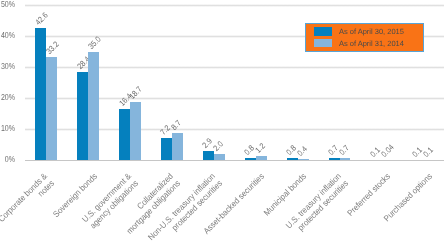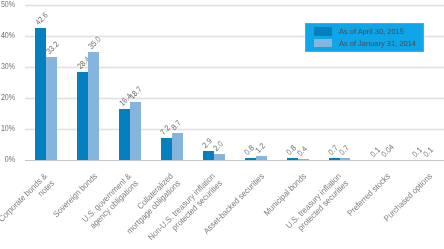--- a/index.html
+++ b/index.html
@@ -13,21 +13,21 @@
   .axisline{position:absolute;height:1.6px;left:24.8px;width:419.2px;top:159.5px;background:#c6c6c6;}
   .ytick{position:absolute;left:-5px;width:20px;font-size:8.6px;color:#6f6f6f;text-align:right;
          line-height:9px;transform:scaleX(0.82);transform-origin:100% 50%;}
   .bar{position:absolute;}
   .dlabel{position:absolute;font-size:8.1px;color:#6a6a6a;transform-origin:0 100%;
           transform:rotate(-45deg) scaleX(0.89);white-space:nowrap;line-height:8.1px;height:8.1px;}
   .xlab{position:absolute;top:170.7px;width:200px;font-size:8.6px;color:#7d7d7d;
         transform-origin:100% 0;transform:rotate(-45deg) scaleX(0.9);
         white-space:nowrap;text-align:right;line-height:10.2px;}
   #legend{position:absolute;left:305.4px;top:22.5px;width:118.4px;height:29px;
-          border:1px solid #57a4d6;background:#0ea5e9;box-sizing:border-box;}
+          border:1px solid #57a4d6;background:#f97316;box-sizing:border-box;}
   .swatch{position:absolute;left:7.6px;width:18px;height:8.2px;}
   .lgtext{position:absolute;left:32.5px;font-size:7.5px;color:#4a4a4a;white-space:nowrap;line-height:9px;}
 </style>
 </head>
 <body>
 
 <div id="chart">
 
   <div class="gridline" style="top:127.5px"></div>
   <div class="gridline" style="top:96.5px"></div>
@@ -93,15 +93,15 @@
   <div class="xlab" style="left:59.19px;height:10.2px"><span>Asset-backed securities</span></div>
   <div class="xlab" style="left:101.09px;height:10.2px"><span>Municipal bonds</span></div>
   <div class="xlab" style="left:135.78px;height:20.4px"><span>U.S. treasury inflation</span><br><span>protected securities</span></div>
   <div class="xlab" style="left:184.89px;height:10.2px"><span>Preferred stocks</span></div>
   <div class="xlab" style="left:226.79px;height:10.2px"><span>Purchased options</span></div>
 
   <div id="legend">
     <div class="swatch" style="top:3.9px;background:#0580be"></div>
     <div class="lgtext" style="top:3.3px">As of April 30, 2015</div>
     <div class="swatch" style="top:15.6px;background:#85b5dc"></div>
-    <div class="lgtext" style="top:15.0px">As of January 31, 2014</div>
+    <div class="lgtext" style="top:15.0px">As of April 31, 2014</div>
   </div>
 </div>
 
 </body></html>

